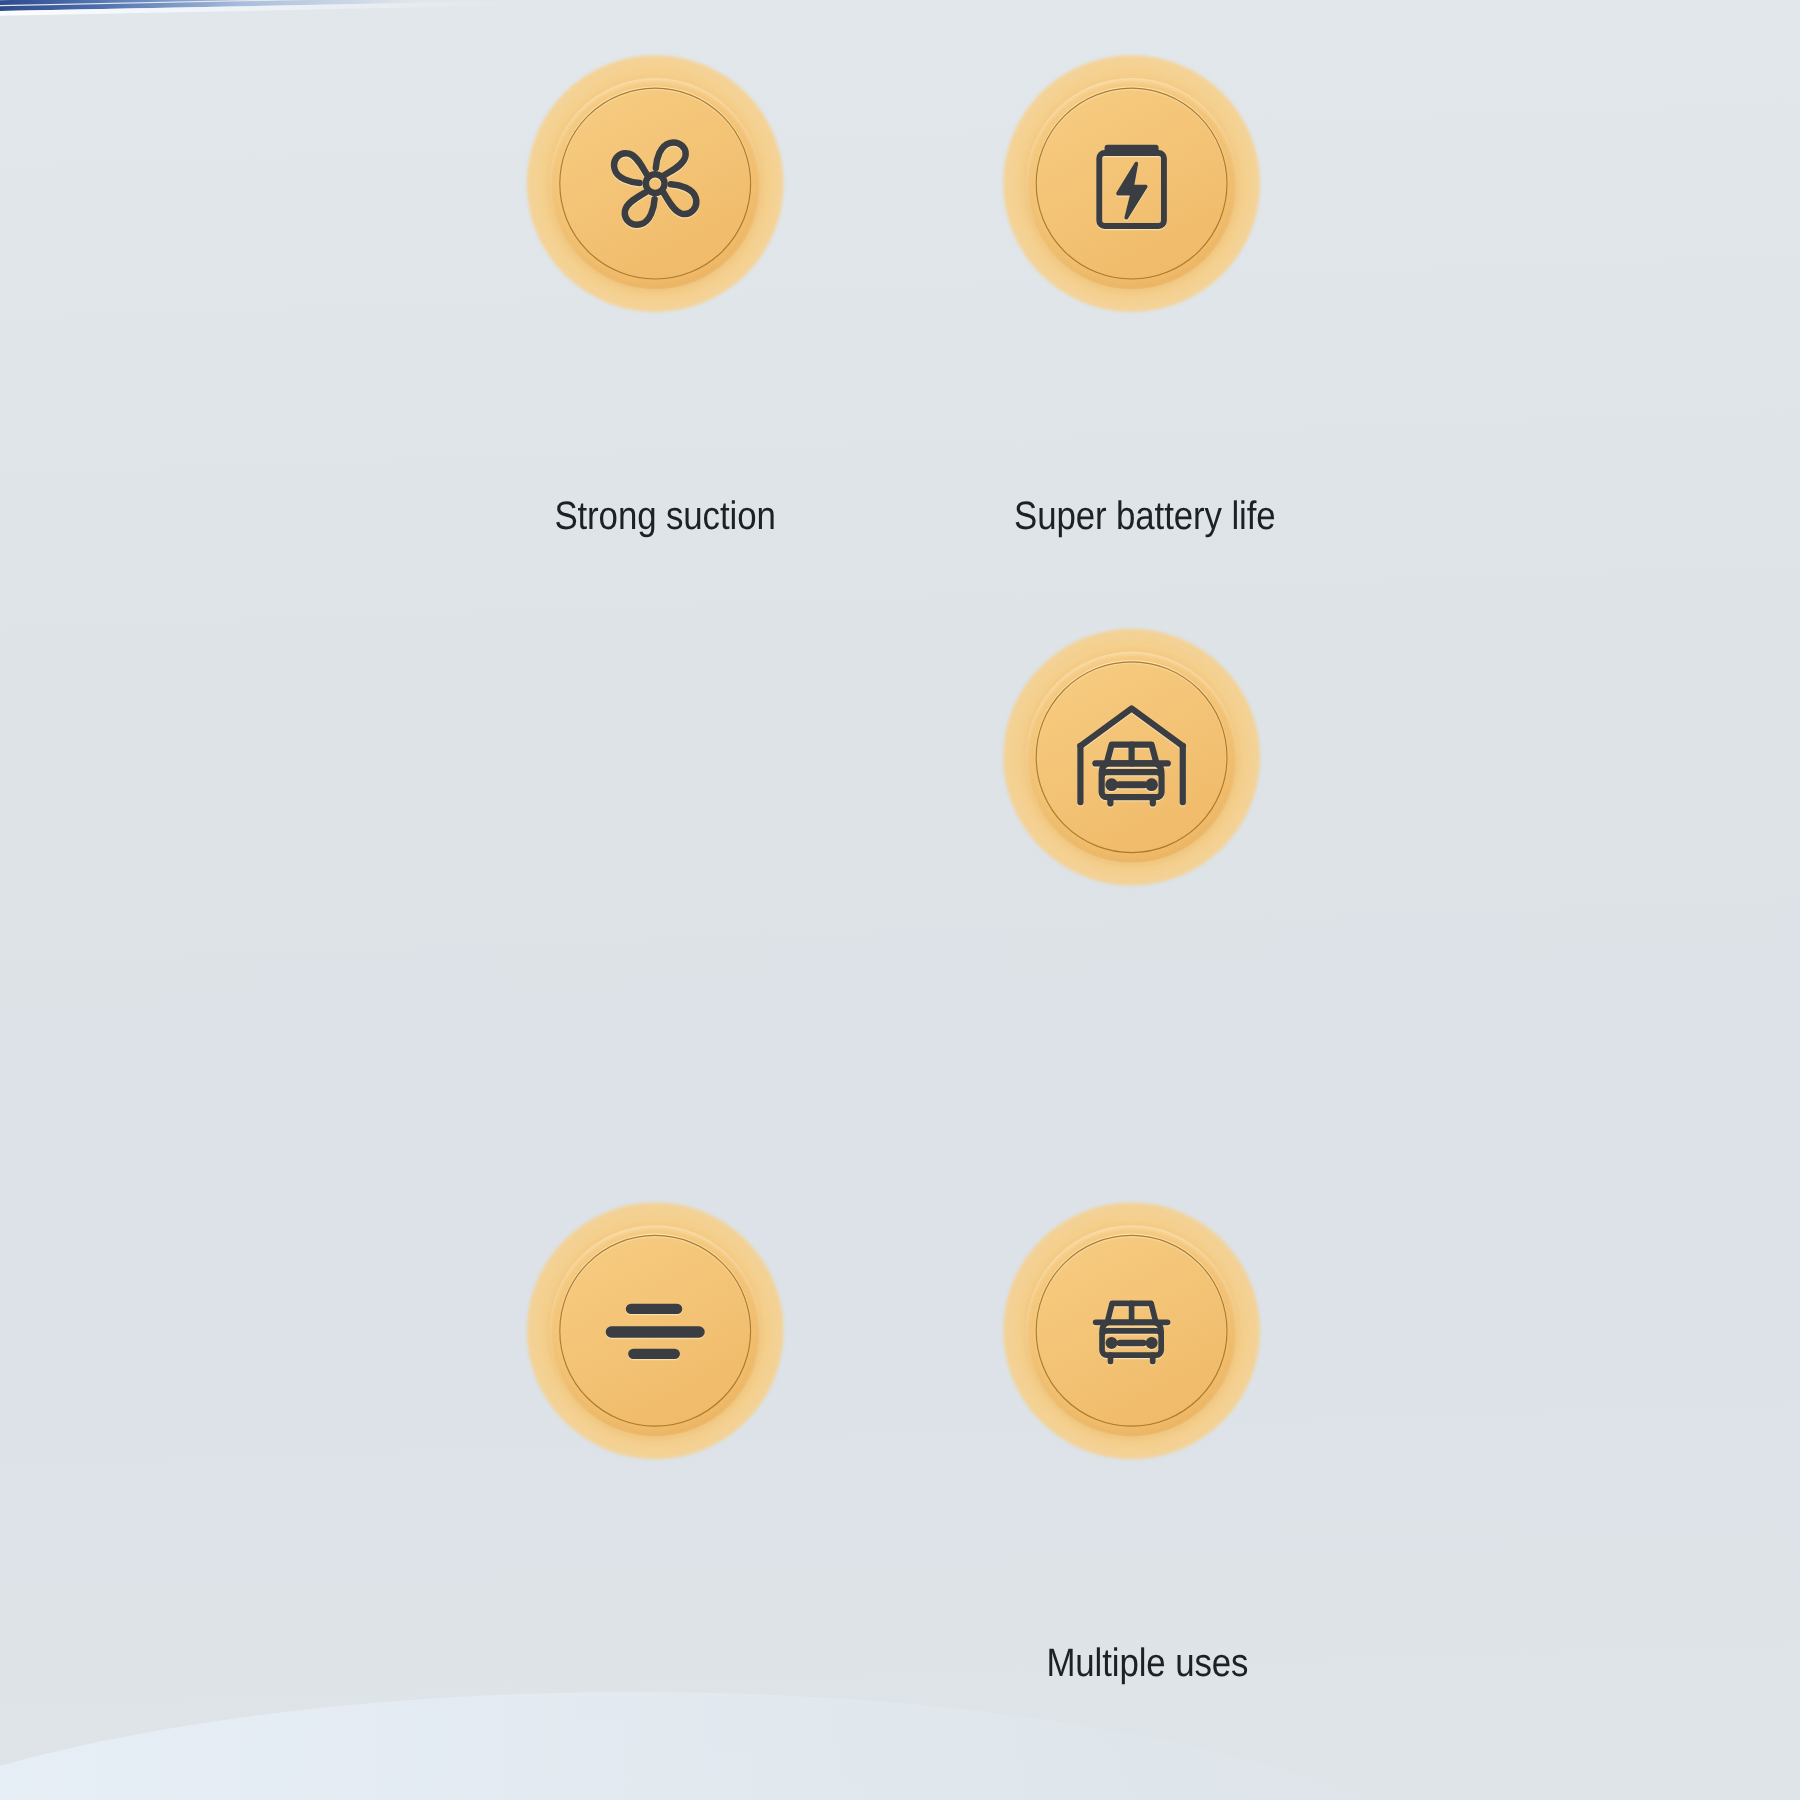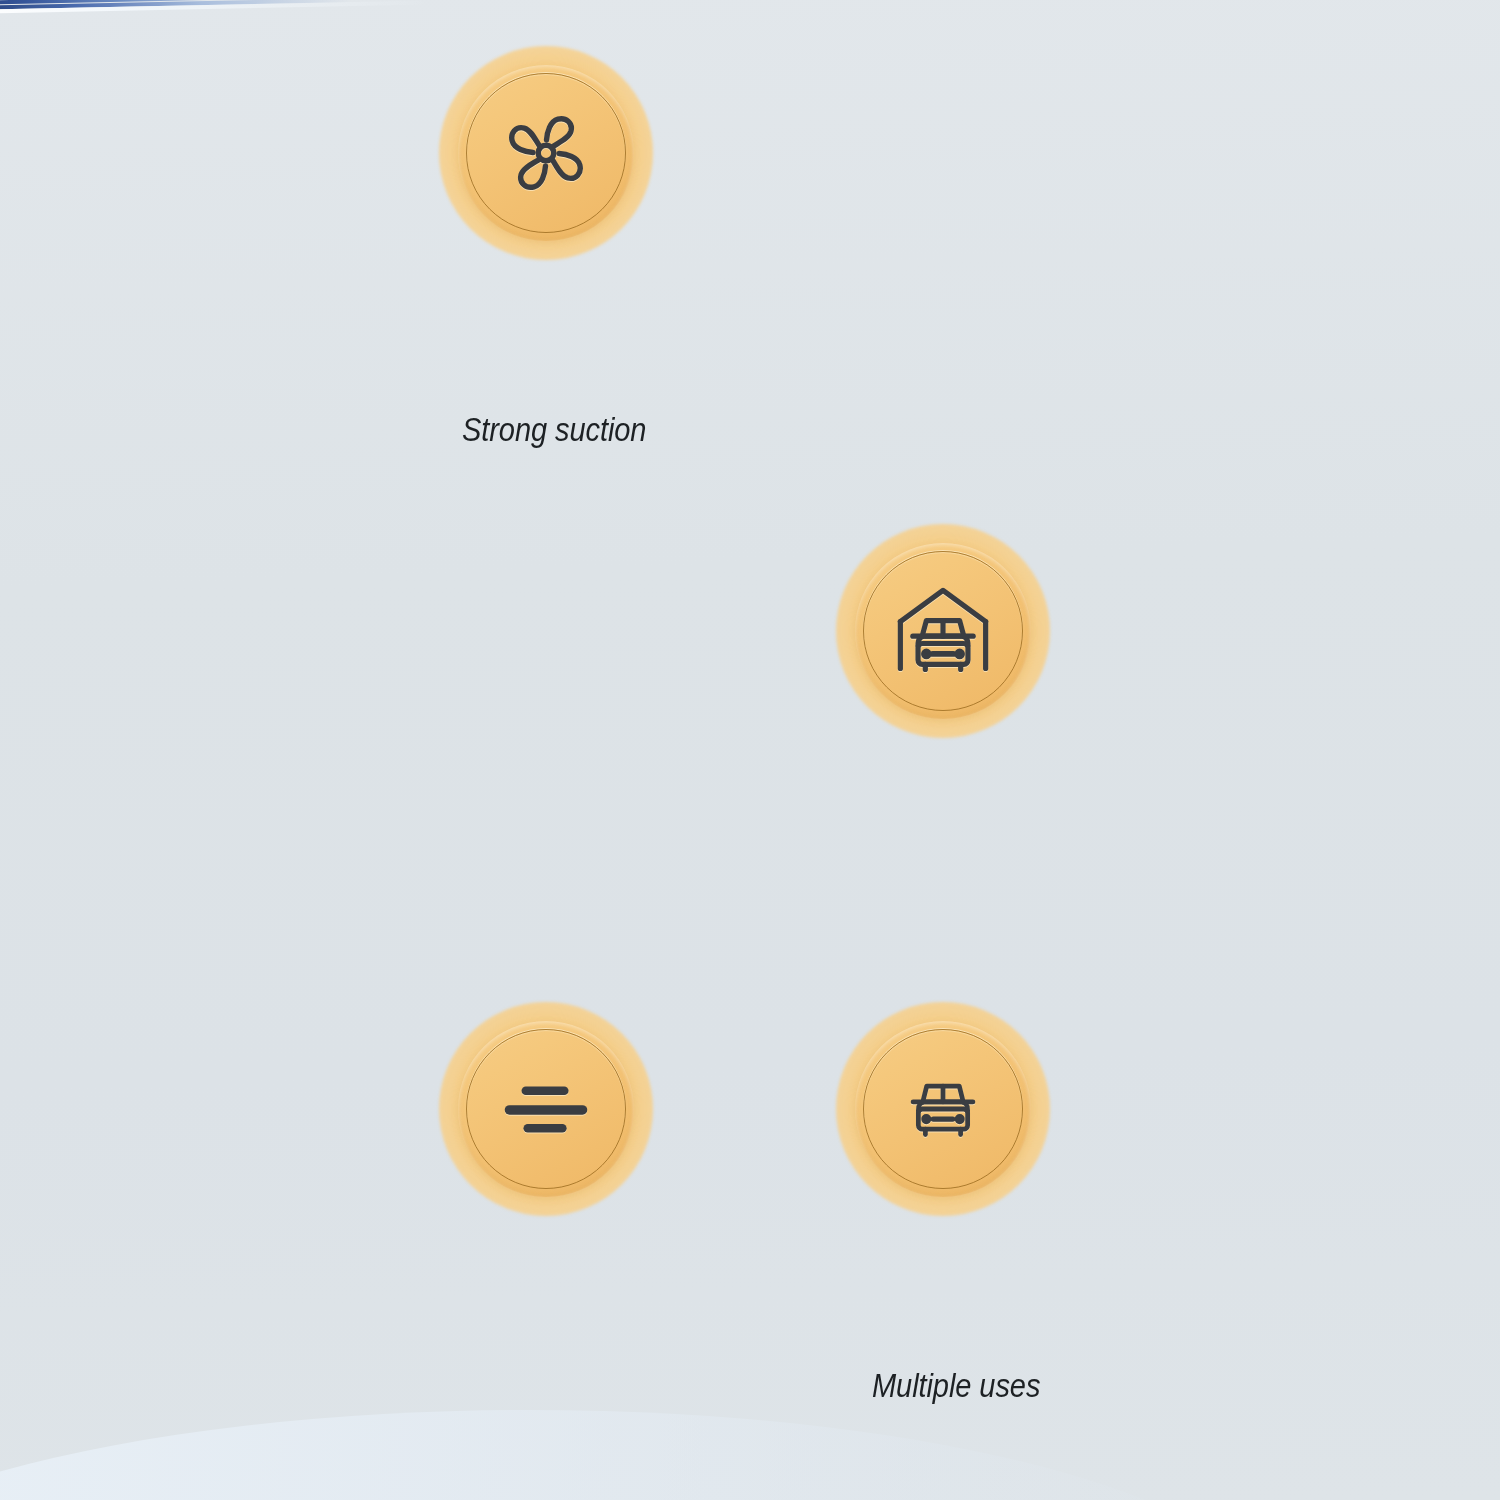--- a/index.html
+++ b/index.html
@@ -76,21 +76,20 @@
     pointer-events: none;
   }
 
   
   .feature-grid {
     position: absolute;
     top: 0;
     left: 0;
     width: 1500px;
     height: 1500px;
-    font-style: italic;
   }
   .feature {
     position: absolute;
     width: 430px;
   }
   .feature.col-1 { left: 410px; }
   .feature.col-2 { left: 810px; }
   .feature.row-1 { top: 46px; }
   .feature.row-2 { top: 524px; }
   .feature.row-3 { top: 1002px; }
@@ -215,20 +214,35 @@
             <path d="M44.5 44.5 C40 38 36 28 29 26 C21 24 15.5 31 17.5 38.5 C19.5 46 30 49 37.5 49.5"></path>
             <path d="M55.5 44.5 C62 40 72 36 74 29 C76 21 69 15.5 61.5 17.5 C54 19.5 51 30 50.5 37.5"></path>
             <path d="M55.5 55.5 C60 62 64 72 71 74 C79 76 84.5 69 82.5 61.5 C80.5 54 70 51 62.5 50.5"></path>
             <path d="M44.5 55.5 C38 60 28 64 26 71 C24 79 31 84.5 38.5 82.5 C46 80.5 49 70 49.5 62.5"></path>
           </svg>
         </div>
       </div>
       <div class="caption">Strong suction</div>
     </div>
 
+    <div class="feature col-2 row-1">
+      <div class="badge-wrap">
+        <div class="badge-glow"></div>
+        <div class="badge-disc"></div>
+        <div class="badge-ring"></div>
+        <div class="badge-icon">
+          <svg width="98" height="98" viewBox="0 0 100 100" fill="none" stroke="#3a3d42" stroke-width="5" stroke-linejoin="round">
+            <rect x="27" y="17" width="46" height="9" rx="2.5" fill="#3a3d42" stroke="none"></rect>
+            <rect x="22.5" y="24" width="55" height="62" rx="4.5"></rect>
+            <path d="M54 33 L38.5 58.5 L50.5 58.5 L45.5 79 L62 52.5 L50.5 52.5 Z" fill="#3a3d42" stroke="#3a3d42" stroke-width="3.2" stroke-linejoin="round"></path>
+          </svg>
+        </div>
+      </div>
+      <div class="caption">Super battery life</div>
+    </div>
 
 
     <div class="feature col-2 row-2">
       <div class="badge-wrap">
         <div class="badge-glow"></div>
         <div class="badge-disc"></div>
         <div class="badge-ring"></div>
         <div class="badge-icon">
           <svg width="104" height="104" viewBox="0 0 100 100" fill="none" stroke="#3a3d42" stroke-width="5" stroke-linecap="round" stroke-linejoin="round">
 

